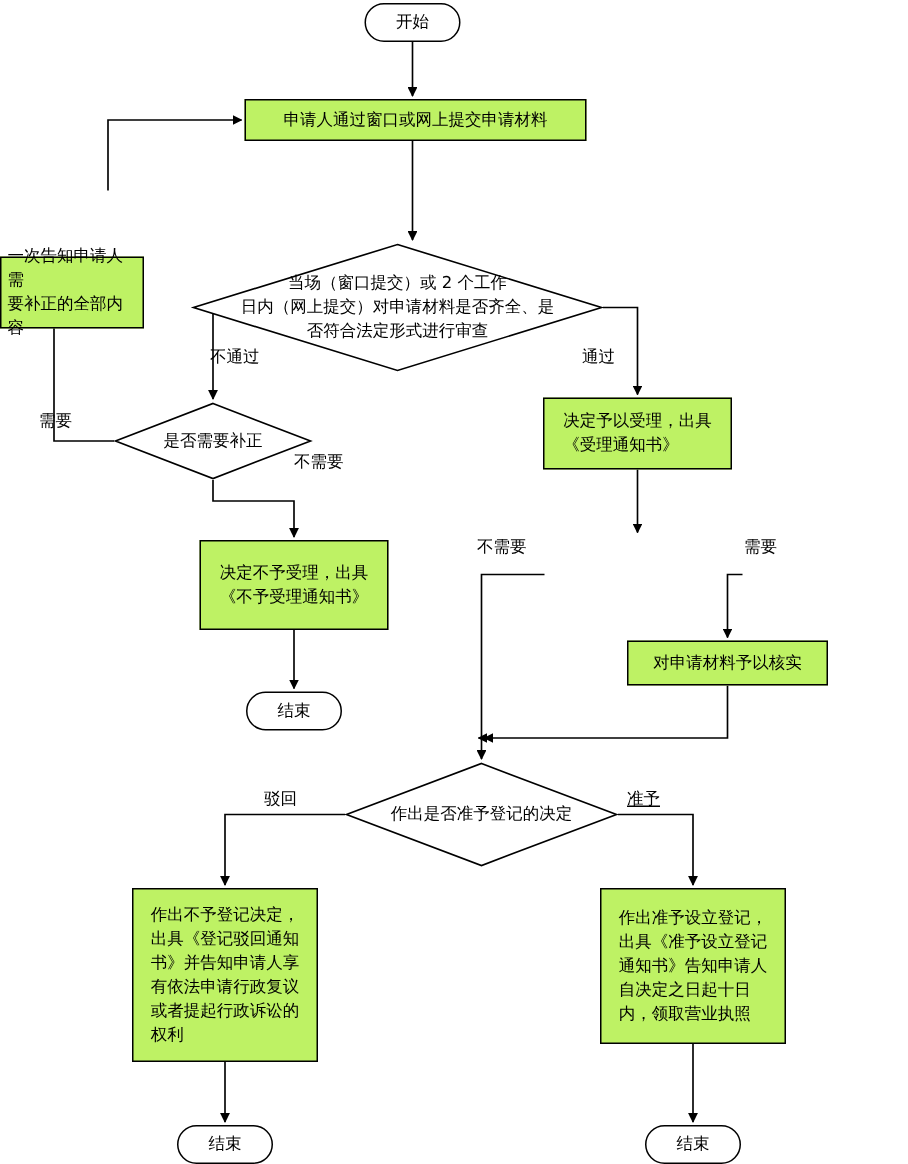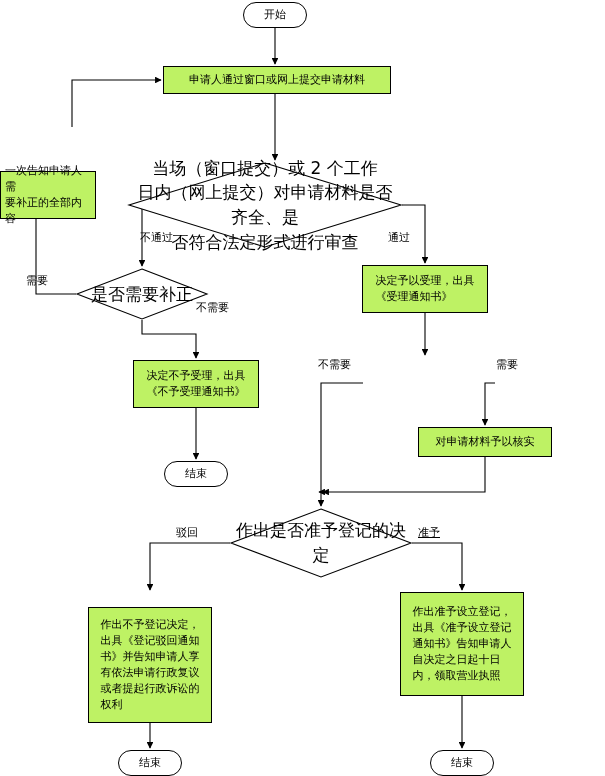--- a/index.html
+++ b/index.html
@@ -49,21 +49,21 @@
   .diamond-label {
     position: absolute;
     left: 0;
     top: 0;
     width: 100%;
     height: 100%;
     display: flex;
     align-items: center;
     justify-content: center;
     text-align: center;
-    font-size: 17px;
+    font-size: 11px;
     line-height: 1.45;
     color: #000;
     white-space: pre-line;
     box-sizing: border-box;
     padding: 0 6px;
   }
   .edge-label {
     position: absolute;
     font-size: 11px;
     color: #000;
@@ -145,36 +145,36 @@
   <div class="diamond-wrap" style="left:76px; top:268px; width:132px; height:52px;">
     <svg width="132" height="52" viewBox="0 0 132 52">
       <polygon points="66,1 131,26 66,51 1,26" fill="#fff" stroke="#000" stroke-width="1.1"></polygon>
     </svg>
     <div class="diamond-label">是否需要补正</div>
   </div>
 
   <div class="node rect" style="left:362px; top:265px; width:126px; height:48px;">决定予以受理，出具
 《受理通知书》</div>
 
-  <div class="node rect" style="left:133px; top:360px; width:126px; height:48px;">决定不予受理，出具
+  <div class="node rect" style="left:133px; top:360px; width:126px; height:60px;">决定不予受理，出具
 《不予受理通知书》</div>
 
 
   <div class="node rect" style="left:418px; top:427px; width:134px; height:30px;">对申请材料予以核实</div>
 
   <div class="node terminator" style="left:164px; top:461px; width:64px; height:26px;">结束</div>
 
   <div class="diamond-wrap" style="left:230px; top:508px; width:182px; height:70px;">
     <svg width="182" height="70" viewBox="0 0 182 70">
       <polygon points="91,1 181,35 91,69 1,35" fill="#fff" stroke="#000" stroke-width="1.1"></polygon>
     </svg>
     <div class="diamond-label">作出是否准予登记的决定</div>
   </div>
 
-  <div class="node rect" style="left:88px; top:592px; width:124px; height:116px;margin-top:15px;">作出不予登记决定，
+  <div class="node rect" style="left:88px; top:592px; width:124px; height:116px;">作出不予登记决定，
 出具《登记驳回通知
 书》并告知申请人享
 有依法申请行政复议
 或者提起行政诉讼的
 权利</div>
 
   <div class="node rect" style="left:400px; top:592px; width:124px; height:104px;">作出准予设立登记，
 出具《准予设立登记
 通知书》告知申请人
 自决定之日起十日

